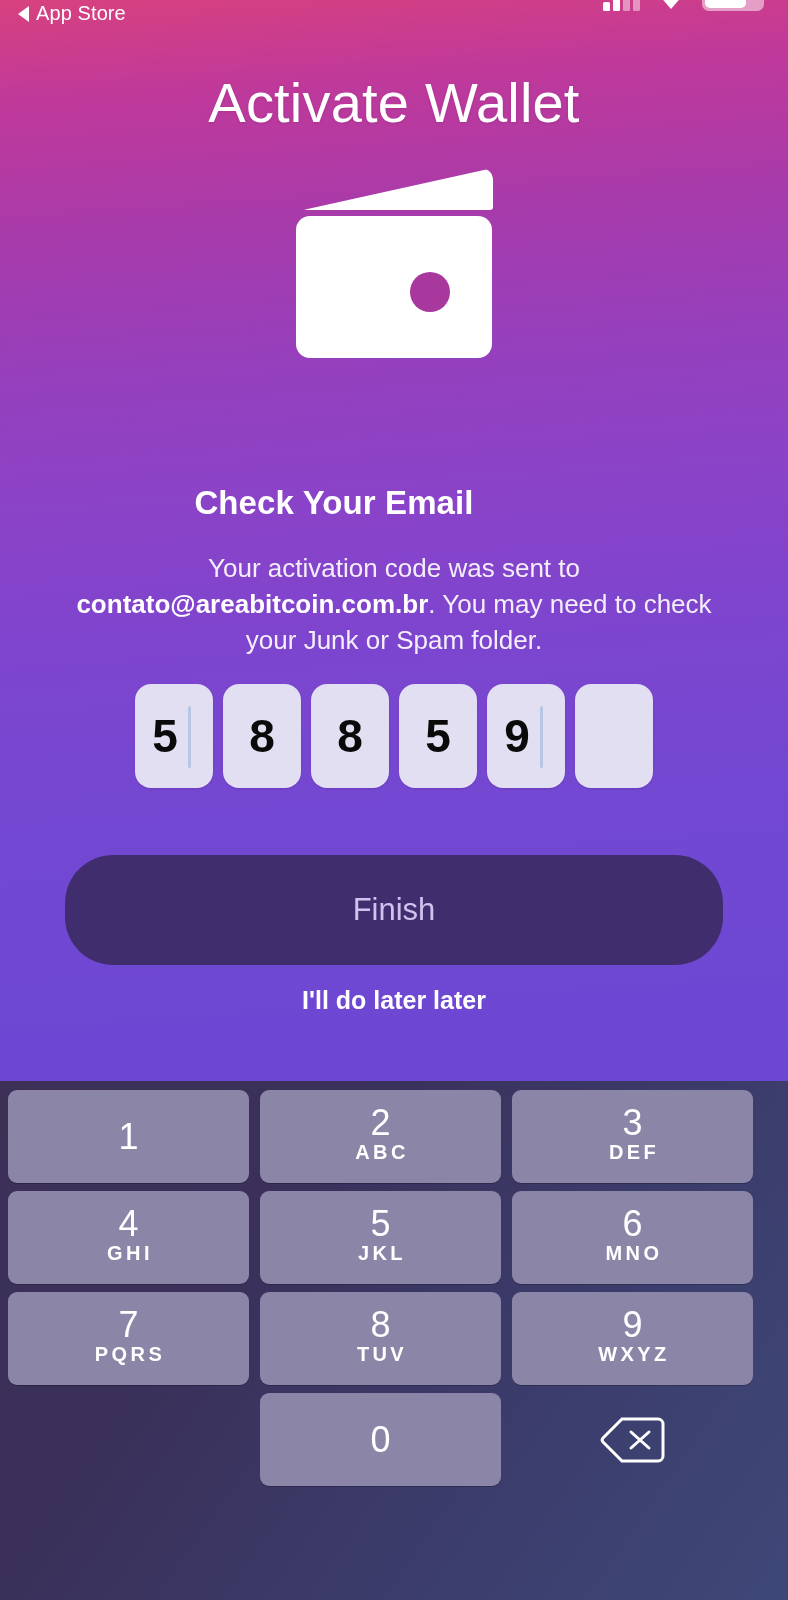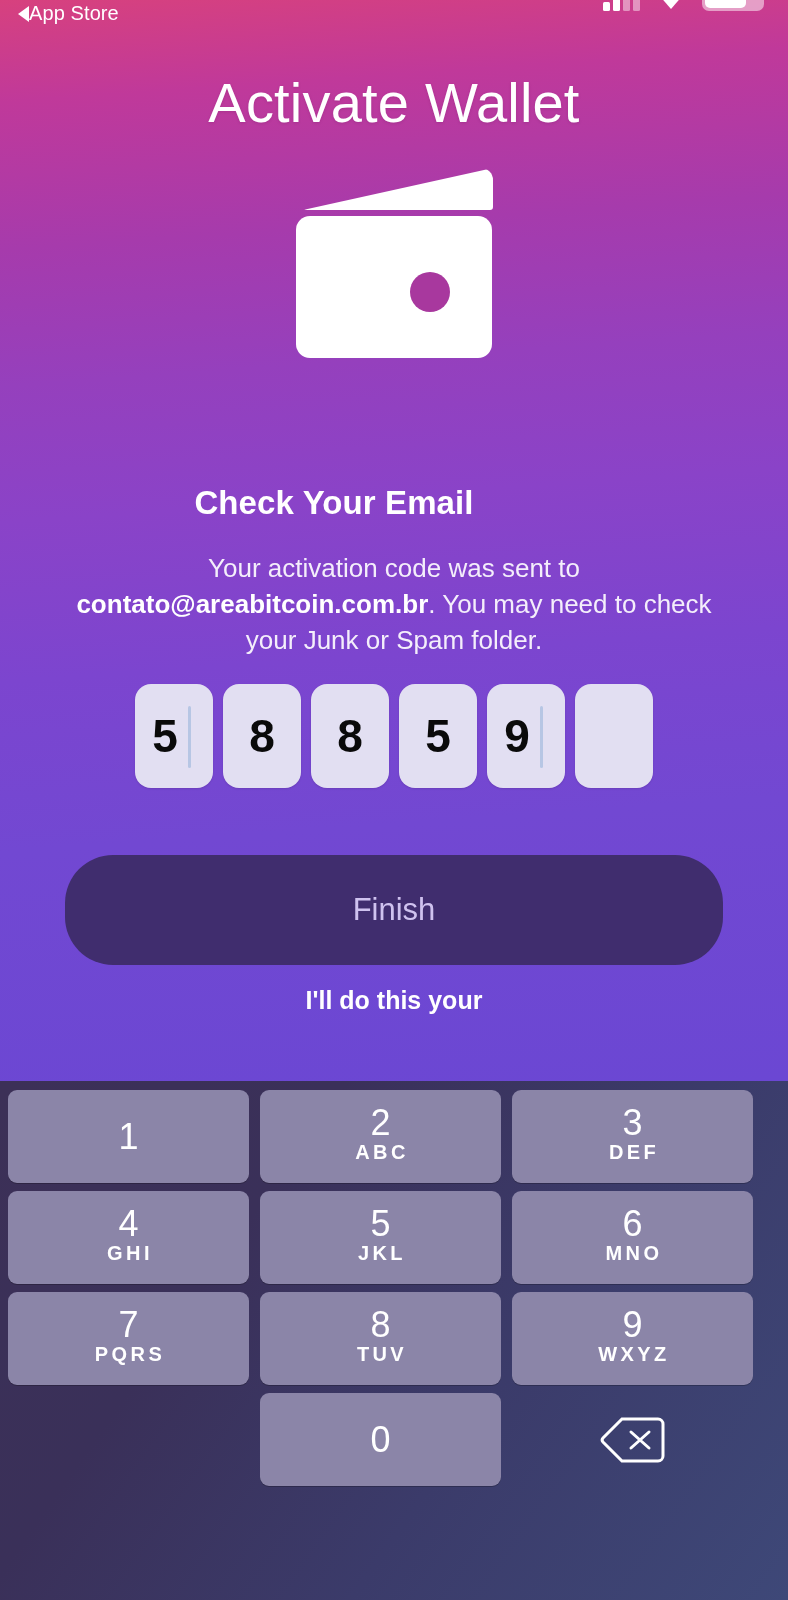--- a/index.html
+++ b/index.html
@@ -31,21 +31,21 @@
     overflow: hidden;
   }
 
   
   #statusbar {
     position: absolute; left: 0; top: 0;
     width: 788px; height: 30px;
   }
   #back-app {
     position: absolute; left: 18px; top: 2px;
-    display: flex; align-items: center; 
+    display: flex; align-items: center; gap: 7px;
     color: #ffffff;
     font-size: 20px;
     font-weight: 500;
     letter-spacing: .1px;
   }
   #back-arrow {
     display: inline-block;
     width: 0; height: 0;
     border-top: 8px solid transparent;
     border-bottom: 8px solid transparent;
@@ -291,21 +291,21 @@
       <div class="otp-box caret">
           <span class="otp-digit">9</span>
         </div>
       <div class="otp-box">
           <span class="otp-digit"></span>
         </div>
     </div>
 
     <button id="finish-button">Finish</button>
 
-    <div id="later-link">I'll do this your</div>
+    <div id="later-link">I'll do later later</div>
 
   </div>
 
   <div id="keyboard">
 
     <div class="kb-row">
       <div class="key">
         <span class="num">1</span>
       </div>
       <div class="key has-letters">

